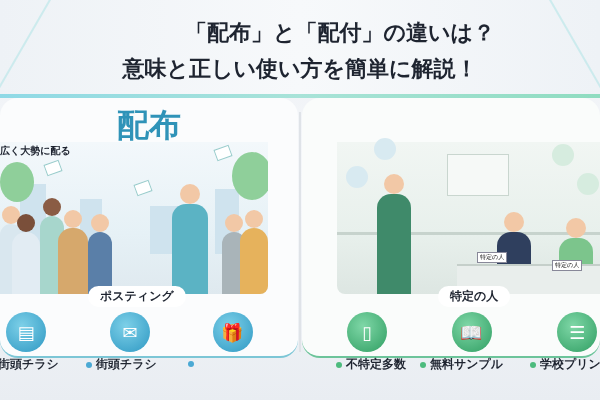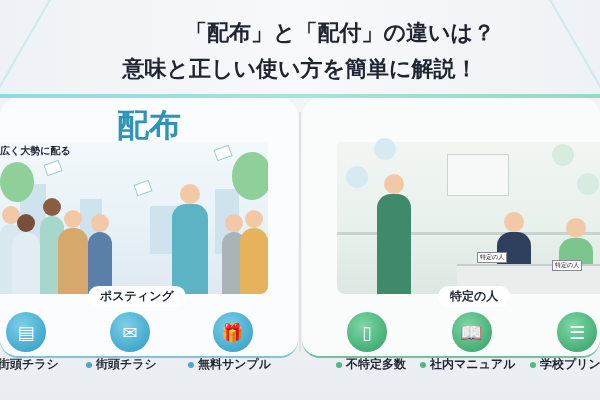--- a/index.html
+++ b/index.html
@@ -97,21 +97,21 @@
   <div class="sub">広く大勢に配る</div>
   <div class="tag">ポスティング</div>
   <div class="icons">
     <div class="icon" style="left:6px;">▤</div>
     <div class="icon" style="left:110px;">✉</div>
     <div class="icon" style="left:213px;">🎁</div>
   </div>
   <div class="labels">
     <span class="lbl" style="left:-2px;"><span>街頭チラシ</span></span>
     <span class="lbl" style="left:86px;"><span class="dot"></span><span>街頭チラシ</span></span>
-    <span class="lbl" style="left:188px;"><span class="dot"></span><span>無料サンプル</span></span>
+    <span class="lbl" style="left:188px;"><span class="dot"></span></span>
   </div>
 </div>
 
 <div class="divider"></div>
 
 <div class="panel right">
   <div class="scene">
     <div style="position:absolute;left:110px;top:12px;width:60px;height:40px;background:#f6f9f7;border:1px solid #c9d6cf;"></div>
     <div style="position:absolute;left:0;top:90px;width:263px;height:3px;background:#c7d3cd;"></div>
     <div class="person" style="left:40px;width:34px;height:100px;background:#3f8a6a;">
@@ -132,16 +132,16 @@
   <div class="chip" style="left:250px;top:46px;background:#d6ecdf;"></div>
   <div class="chip" style="left:275px;top:75px;background:#d6ecdf;"></div>
   <div class="tag">特定の人</div>
   <div class="icons">
     <div class="icon" style="left:45px;">▯</div>
     <div class="icon" style="left:150px;">📖</div>
     <div class="icon" style="left:255px;">☰</div>
   </div>
   <div class="labels">
     <span class="lbl" style="left:34px;"><span class="dot"></span><span>不特定多数</span></span>
-    <span class="lbl" style="left:118px;"><span class="dot"></span><span>社内マニュアル</span></span>
+    <span class="lbl" style="left:118px;"><span class="dot"></span><span>無料サンプル</span></span>
     <span class="lbl" style="left:228px;"><span class="dot"></span><span>学校プリント</span></span>
   </div>
 </div>
 
 </body></html>

